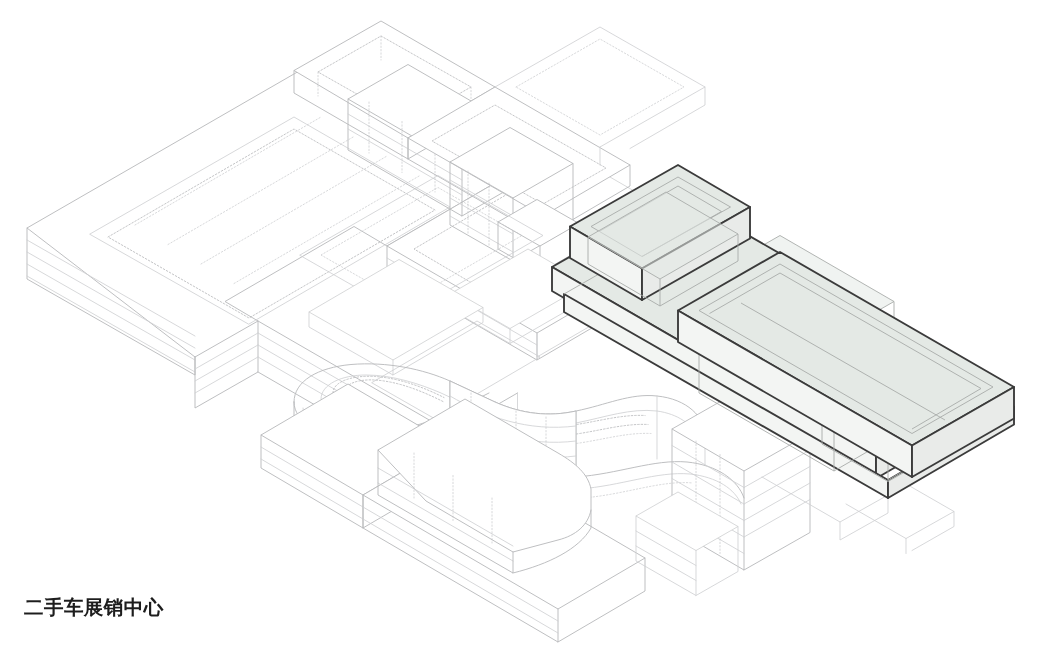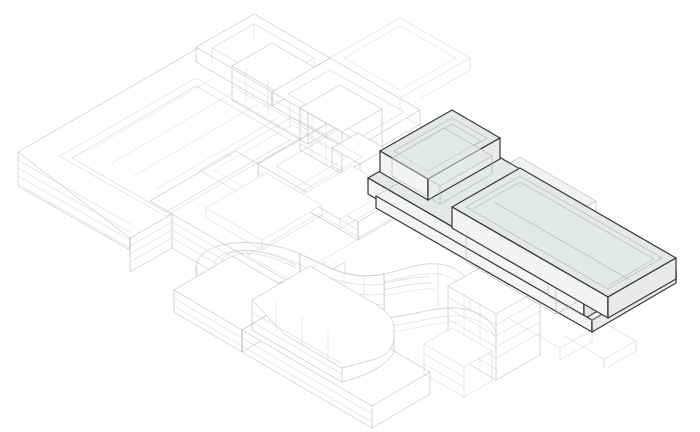--- a/index.html
+++ b/index.html
@@ -379,14 +379,15 @@
       <path class="hl-side-dark" d="M 608 297 L 676 258 L 676 279 L 608 318 Z"></path>
 
       <path class="hl-inner" d="M 466 207 L 520 176 L 662 258 L 608 289 Z"></path>
       <path class="hl-inner" d="M 473 209 L 520 182 L 654 259 L 608 286"></path>
 
       <path class="hl-inner" d="M 494 202 L 630 280"></path>
     </g>
 
   </svg>
 
+  <div id="caption">二手车展销中心</div>
 
 </div>
 
 </body></html>

